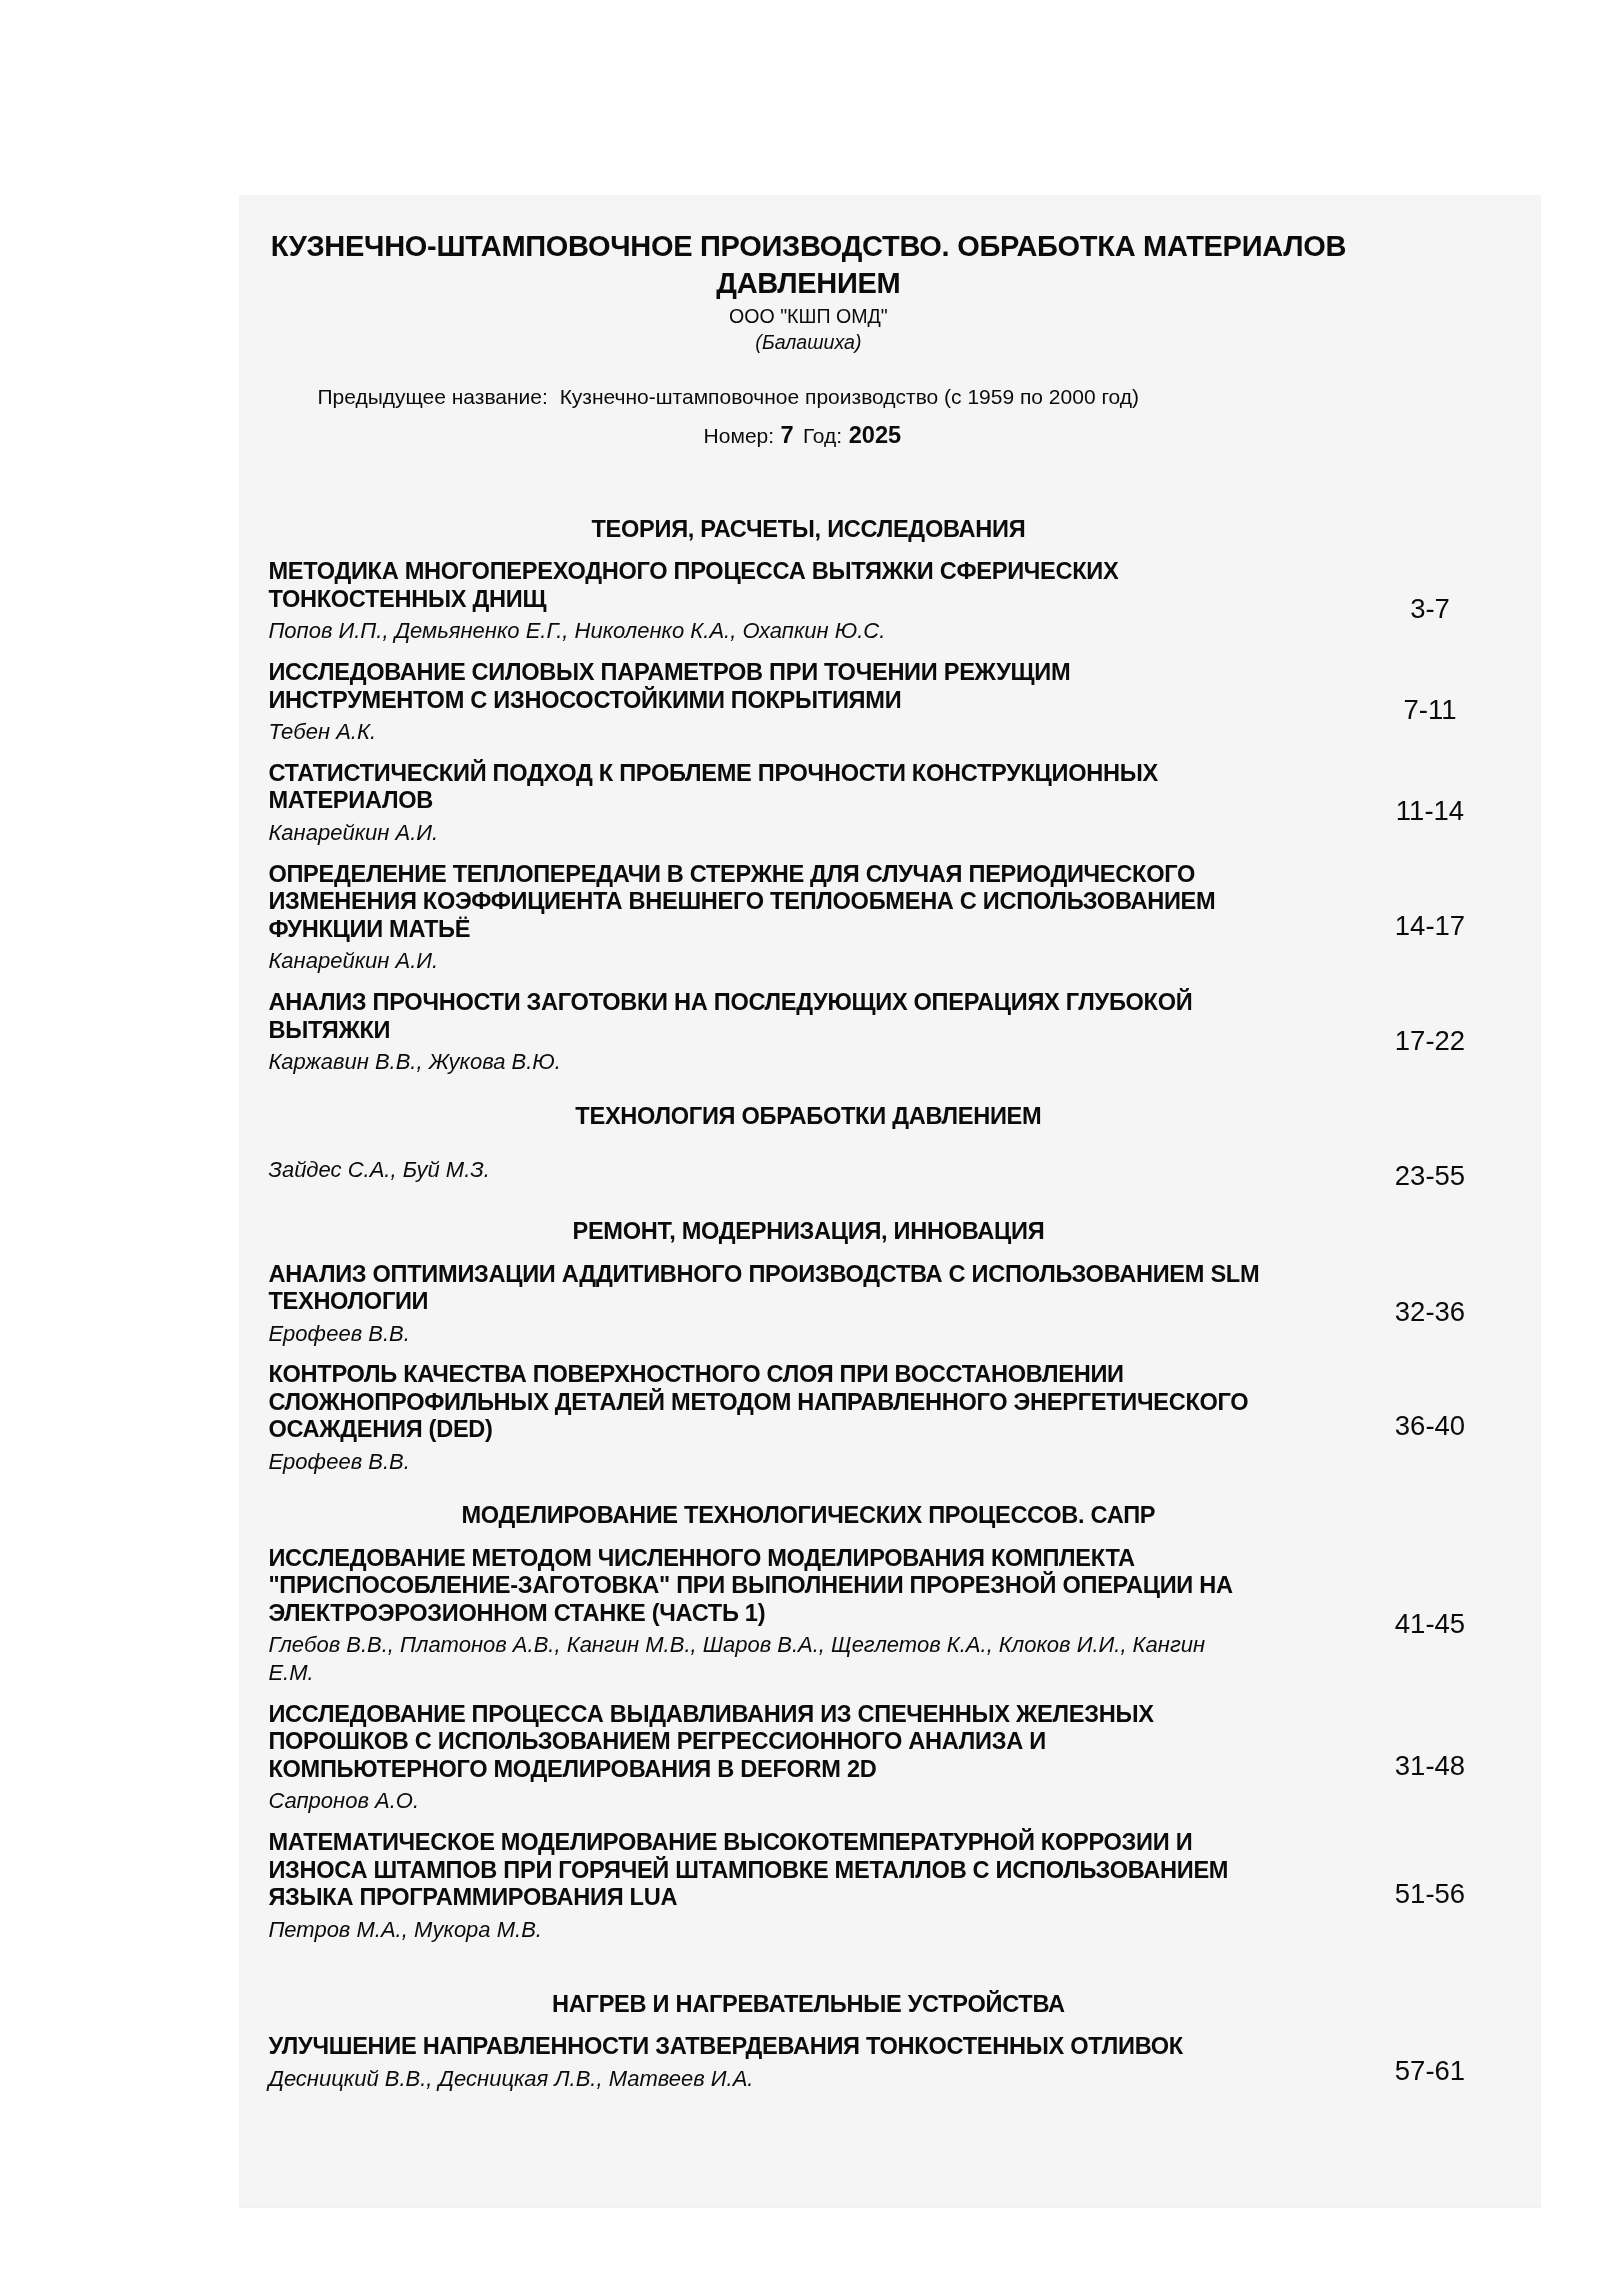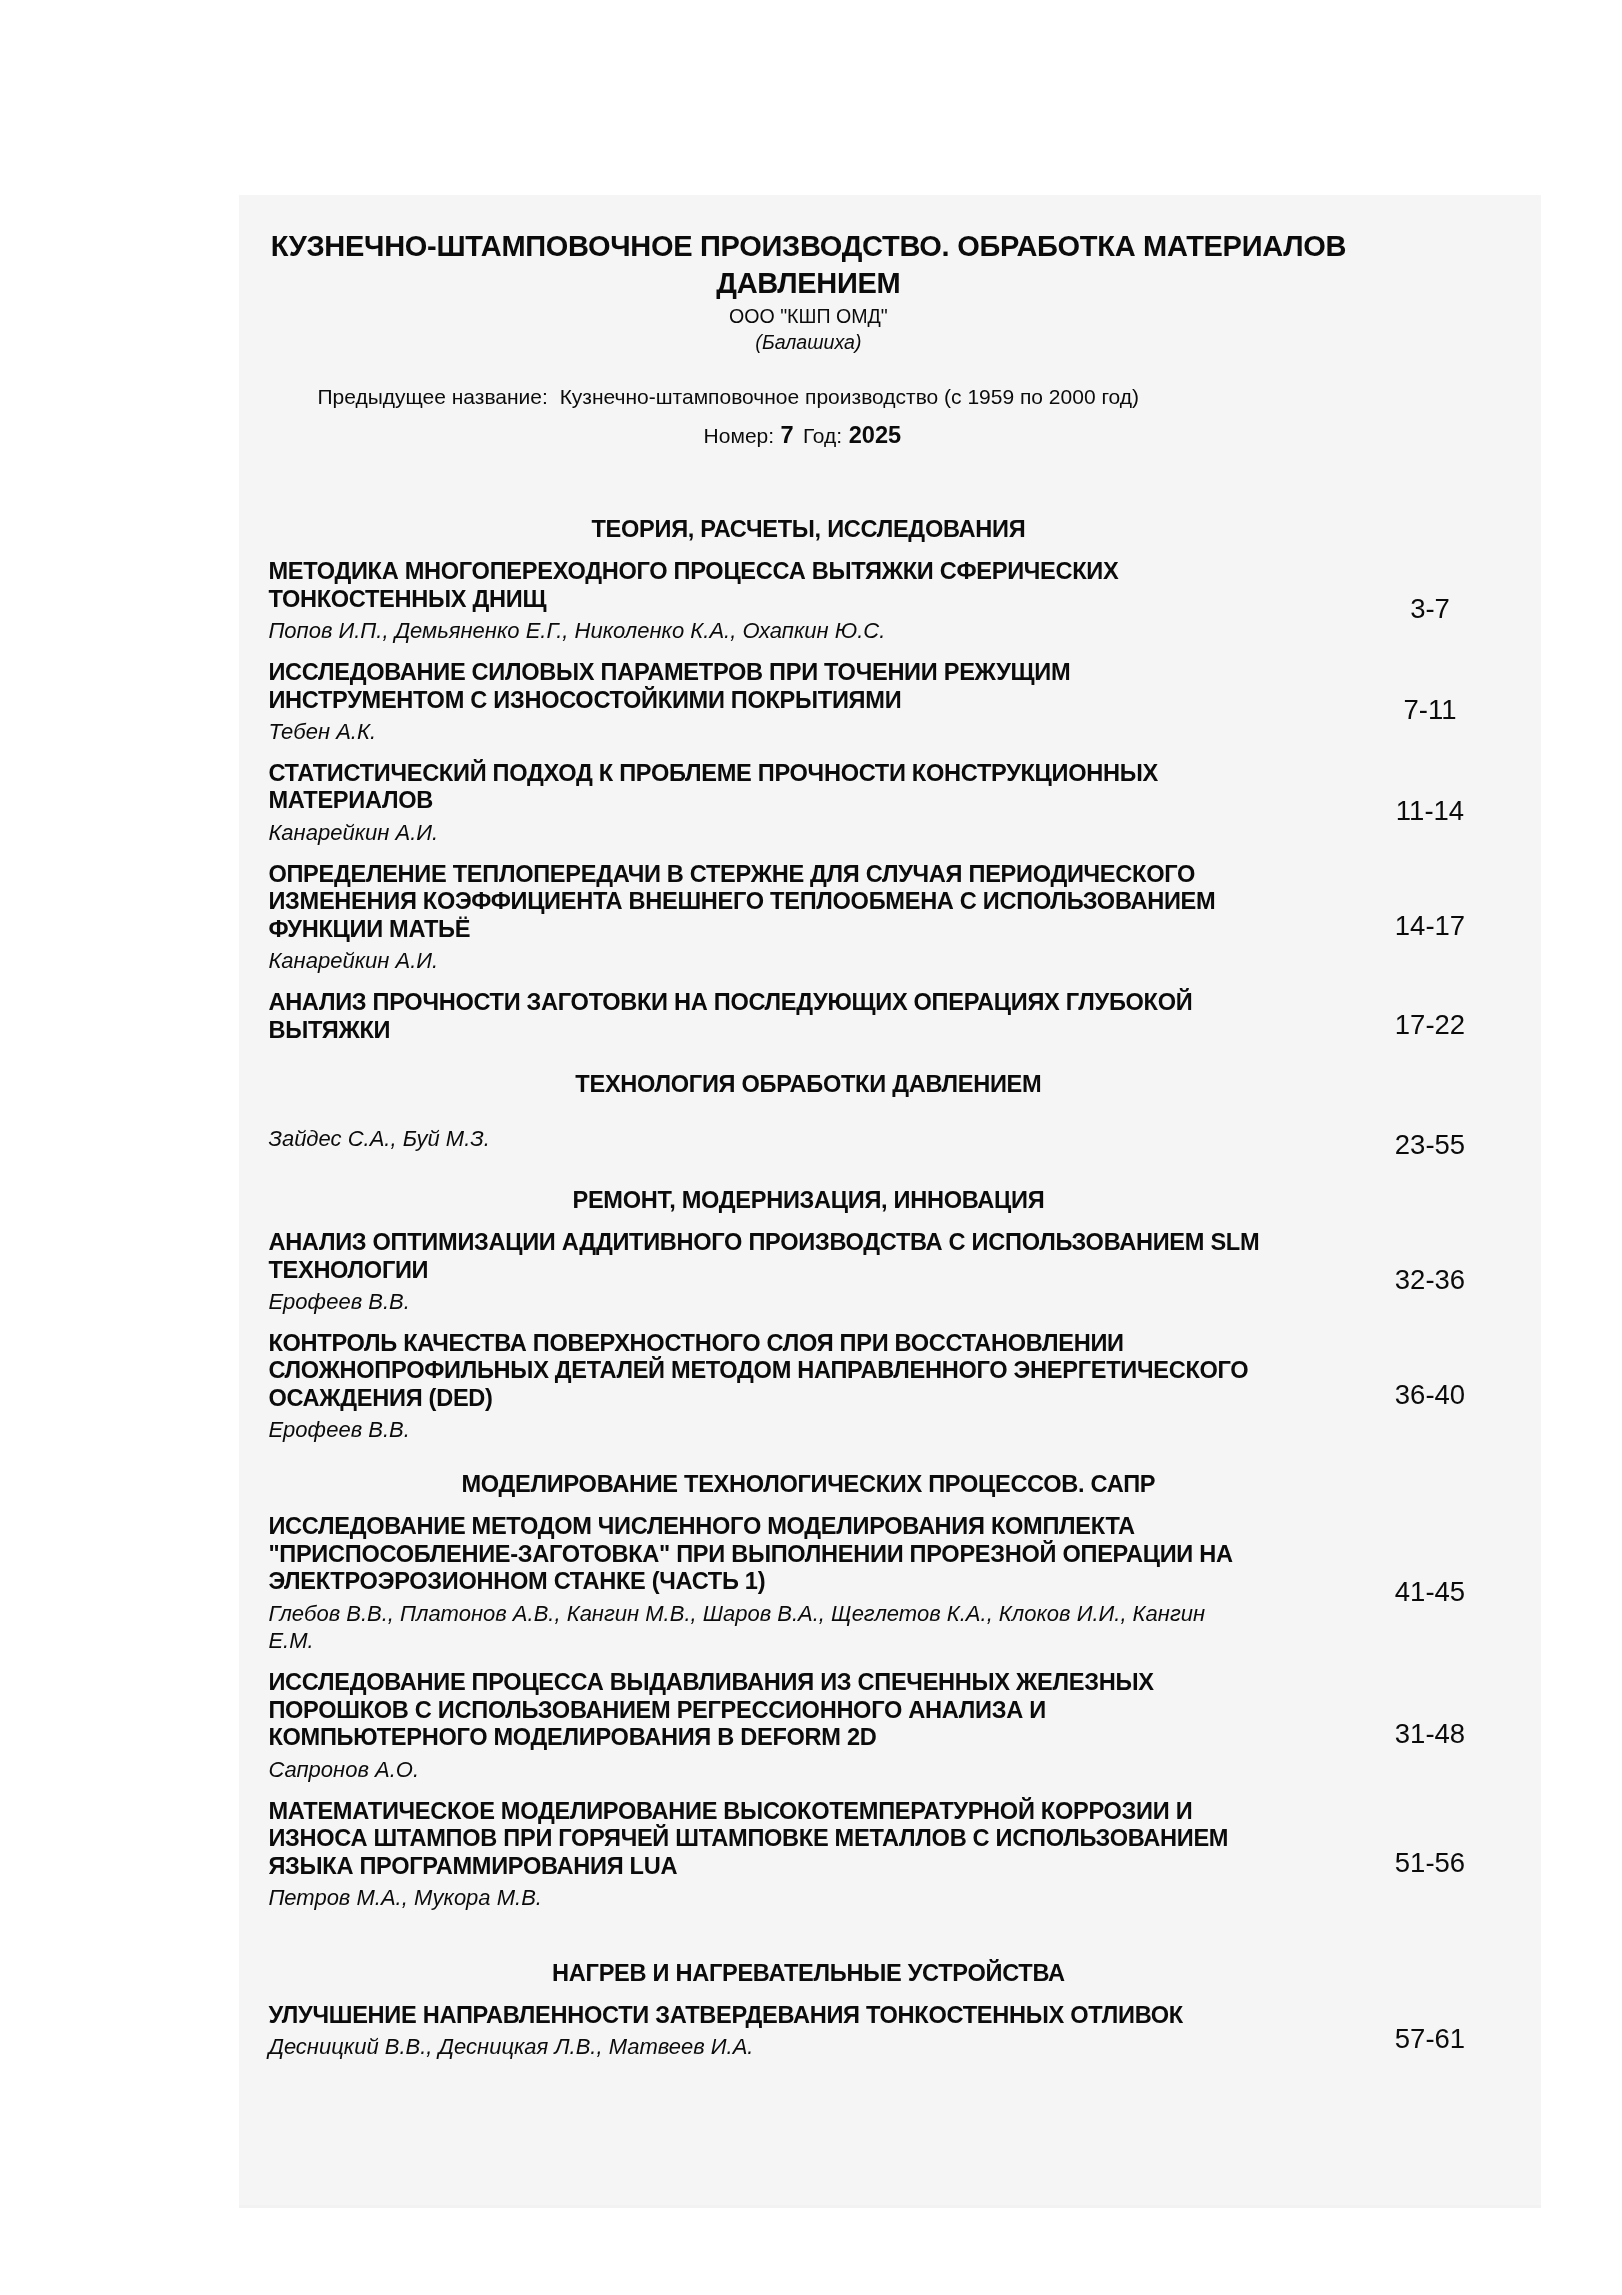--- a/index.html
+++ b/index.html
@@ -119,20 +119,21 @@
 ФУНКЦИИ МАТЬЁ</div>
           <div class="art-authors">Канарейкин А.И.</div>
         </div>
         <div class="art-pages">14-17</div>
       </div>
 
       <div class="article">
         <div class="art-main">
           <div class="art-title">АНАЛИЗ ПРОЧНОСТИ ЗАГОТОВКИ НА ПОСЛЕДУЮЩИХ ОПЕРАЦИЯХ ГЛУБОКОЙ
 ВЫТЯЖКИ</div>
+          <div class="art-authors">Каржавин В.В., Жукова В.Ю.</div>
         </div>
         <div class="art-pages">17-22</div>
       </div>
     </div>
 
     <div>
       <div class="section-header">ТЕХНОЛОГИЯ ОБРАБОТКИ ДАВЛЕНИЕМ</div>
 
       <div class="article">
         <div class="art-main">

